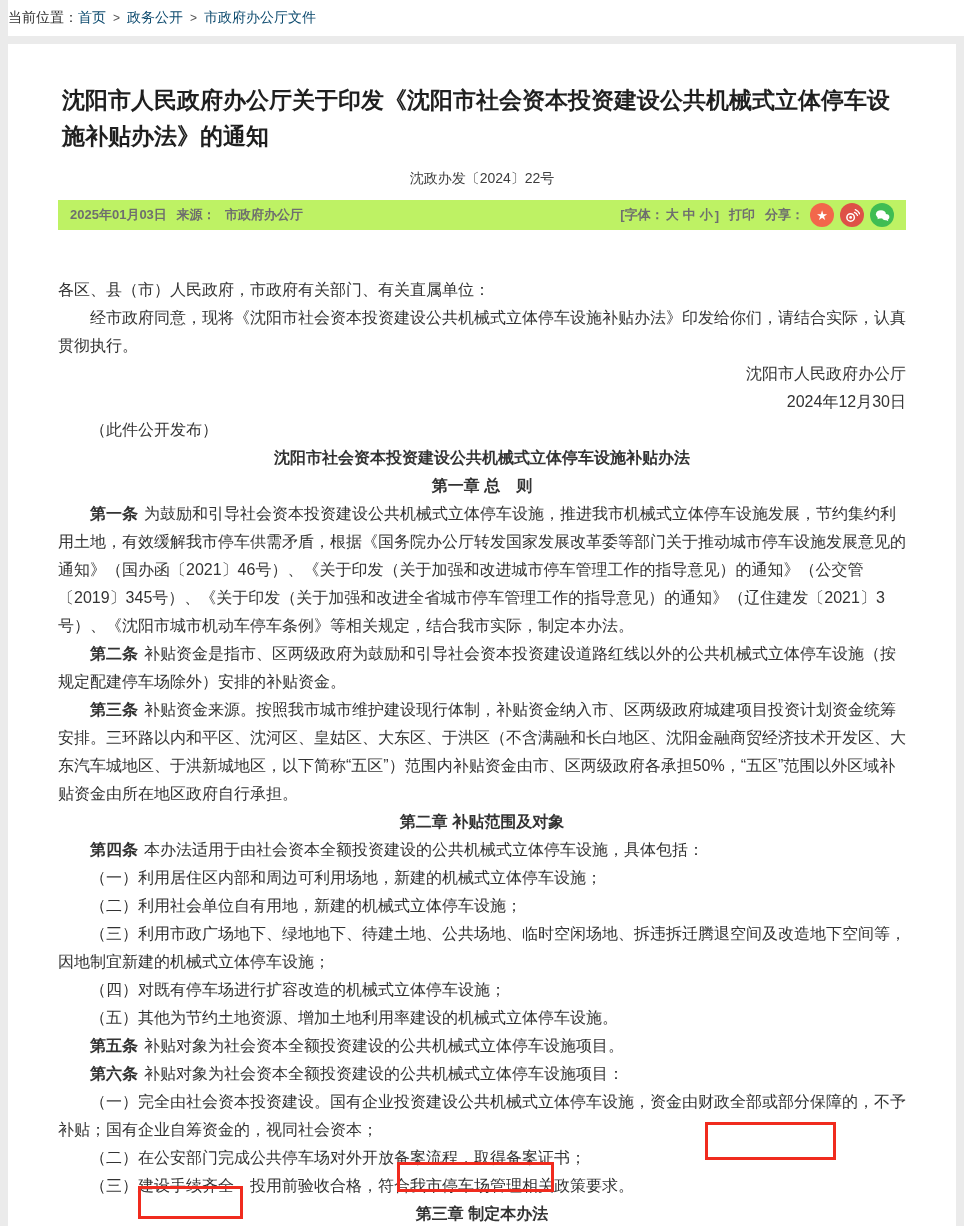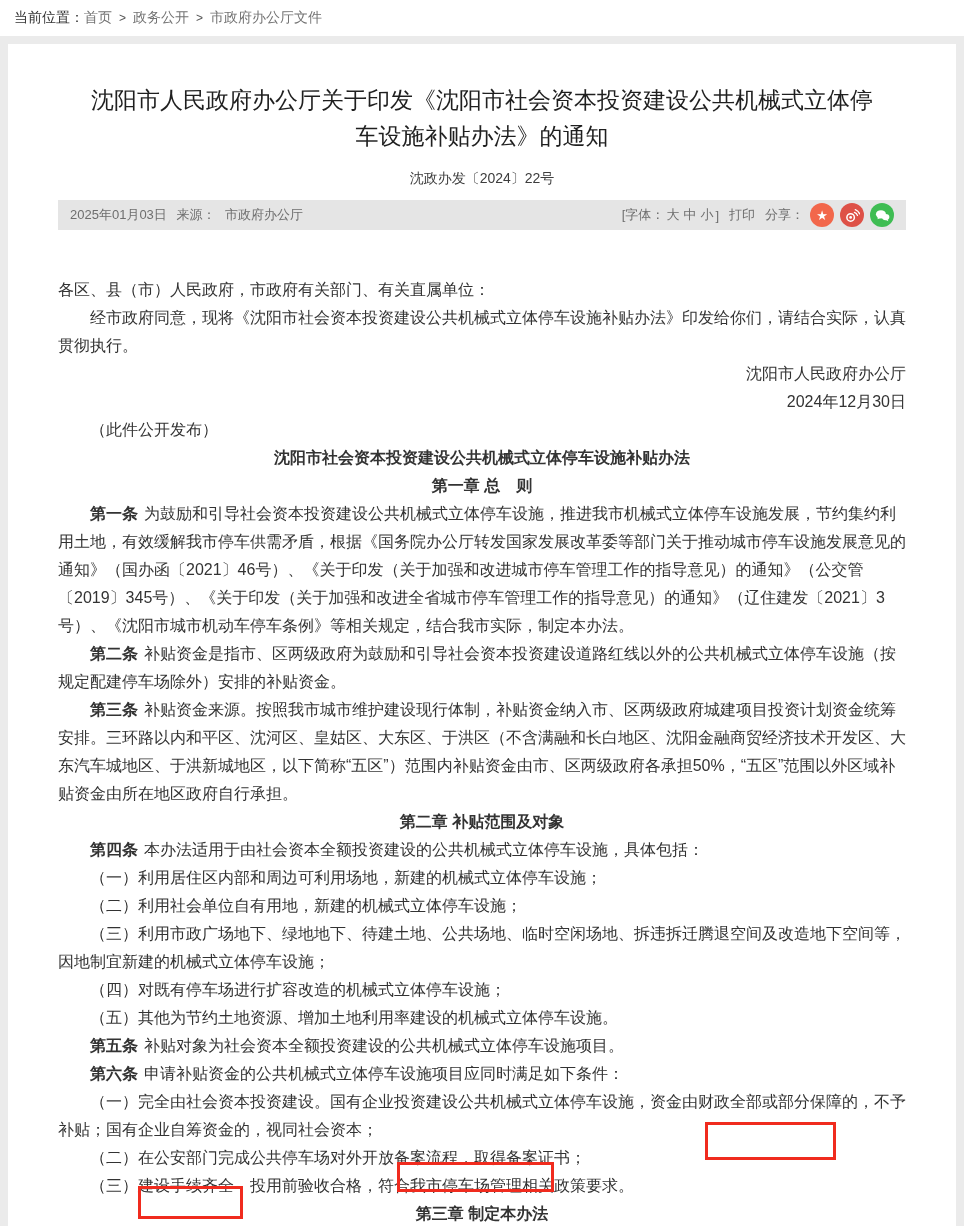--- a/index.html
+++ b/index.html
@@ -3,42 +3,42 @@
 <meta charset="utf-8">
 <style>
   html,body{margin:0;padding:0;}
   body{
     width:964px;height:1226px;position:relative;overflow:hidden;
     background:#ebebeb;
     font-family:"Liberation Sans","DejaVu Sans",sans-serif;
   }
   
   .breadcrumb-bar{
-    position:absolute;top:0;left:0;right:0;height:36px;background:#ffffff;
-    display:flex;align-items:center;padding-left:14px;font-size:14px;color:#333;
+    position:absolute;top:0;left:8px;right:0;height:36px;background:#ffffff;
+    display:flex;align-items:center;font-size:14px;color:#333;
   }
-  .breadcrumb-bar a{color:#737373;text-decoration:none;}
+  .breadcrumb-bar a{color:#0c4a6e;text-decoration:none;}
   .crumb-sep{margin:0 7px;color:#555;font-size:12px;}
   
   .card{
     position:absolute;top:44px;left:8px;right:8px;bottom:0;
     background:#ffffff;box-sizing:border-box;padding:38px 50px 0 50px;
   }
   .article-title{
-    margin:0 22px;font-size:23px;font-weight:normal;color:#1f1f1f;
-    text-align:center;line-height:36px;
+    margin:0 4px;font-size:23px;font-weight:bold;color:#1f1f1f;
+    line-height:36px;
   }
   .doc-number{
     margin-top:12px;height:24px;line-height:24px;text-align:center;
     font-size:14px;color:#3d3d3d;
   }
   .meta-bar{
-    margin-top:10px;height:30px;background:#e5e5e5;
+    margin-top:10px;height:30px;background:#bef264;
     display:flex;align-items:center;justify-content:space-between;
-    padding:0 12px;font-size:13px;color:#6e6e6e;box-sizing:border-box;
+    padding:0 12px;font-size:13px;color:#6e6e6e;box-sizing:border-box;font-weight:bold;
   }
   .meta-left span{margin-right:6px;}
   .meta-right{display:flex;align-items:center;}
   .meta-right .txt{margin-left:10px;color:#6e6e6e;}
   .font-size-opt{margin:0 2px;cursor:pointer;}
   .share-icon{
     width:24px;height:24px;border-radius:50%;margin-left:6px;
     display:inline-flex;align-items:center;justify-content:center;
     color:#fff;font-size:13px;line-height:1;cursor:pointer;flex:0 0 auto;
   }
@@ -112,21 +112,21 @@
       <p class="para indent"><b class="clause-lead">第二条</b><span>补贴资金是指市、区两级政府为鼓励和引导社会资本投资建设道路红线以外的公共机械式立体停车设施（按规定配建停车场除外）安排的补贴资金。</span></p>
       <p class="para indent"><b class="clause-lead">第三条</b><span>补贴资金来源。按照我市城市维护建设现行体制，补贴资金纳入市、区两级政府城建项目投资计划资金统筹安排。三环路以内和平区、沈河区、皇姑区、大东区、于洪区（不含满融和长白地区、沈阳金融商贸经济技术开发区、大东汽车城地区、于洪新城地区，以下简称“五区”）范围内补贴资金由市、区两级政府各承担50%，“五区”范围以外区域补贴资金由所在地区政府自行承担。</span></p>
       <p class="para center-bold"><span>第二章 补贴范围及对象</span></p>
       <p class="para indent"><b class="clause-lead">第四条</b><span>本办法适用于由社会资本全额投资建设的公共机械式立体停车设施，具体包括：</span></p>
       <p class="para indent"><span>（一）利用居住区内部和周边可利用场地，新建的机械式立体停车设施；</span></p>
       <p class="para indent"><span>（二）利用社会单位自有用地，新建的机械式立体停车设施；</span></p>
       <p class="para indent"><span>（三）利用市政广场地下、绿地地下、待建土地、公共场地、临时空闲场地、拆违拆迁腾退空间及改造地下空间等，因地制宜新建的机械式立体停车设施；</span></p>
       <p class="para indent"><span>（四）对既有停车场进行扩容改造的机械式立体停车设施；</span></p>
       <p class="para indent"><span>（五）其他为节约土地资源、增加土地利用率建设的机械式立体停车设施。</span></p>
       <p class="para indent"><b class="clause-lead">第五条</b><span>补贴对象为社会资本全额投资建设的公共机械式立体停车设施项目。</span></p>
-      <p class="para indent"><b class="clause-lead">第六条</b><span>申请补贴资金的公共机械式立体停车设施项目应同时满足如下条件：</span></p>
+      <p class="para indent"><b class="clause-lead">第六条</b><span>补贴对象为社会资本全额投资建设的公共机械式立体停车设施项目：</span></p>
       <p class="para indent"><span>（一）完全由社会资本投资建设。国有企业投资建设公共机械式立体停车设施，资金由财政全部或部分保障的，不予补贴；国有企业自筹资金的，视同社会资本；</span></p>
       <p class="para indent"><span>（二）在公安部门完成公共停车场对外开放备案流程，取得备案证书；</span></p>
       <p class="para indent"><span>（三）建设手续齐全，投用前验收合格，符合我市停车场管理相关政策要求。</span></p>
       <p class="para center-bold"><span>第三章 制定本办法</span></p>
     </div>
 </div>
 
 <div id="annotation-layer">
     <div class="red-box" style="left: 705px; top: 1122px; width: 131px; height: 38px; border-color: rgb(240, 43, 30);"></div>
     <div class="red-box" style="left: 397px; top: 1162px; width: 157px; height: 30px; border-color: rgb(240, 43, 30);"></div>

